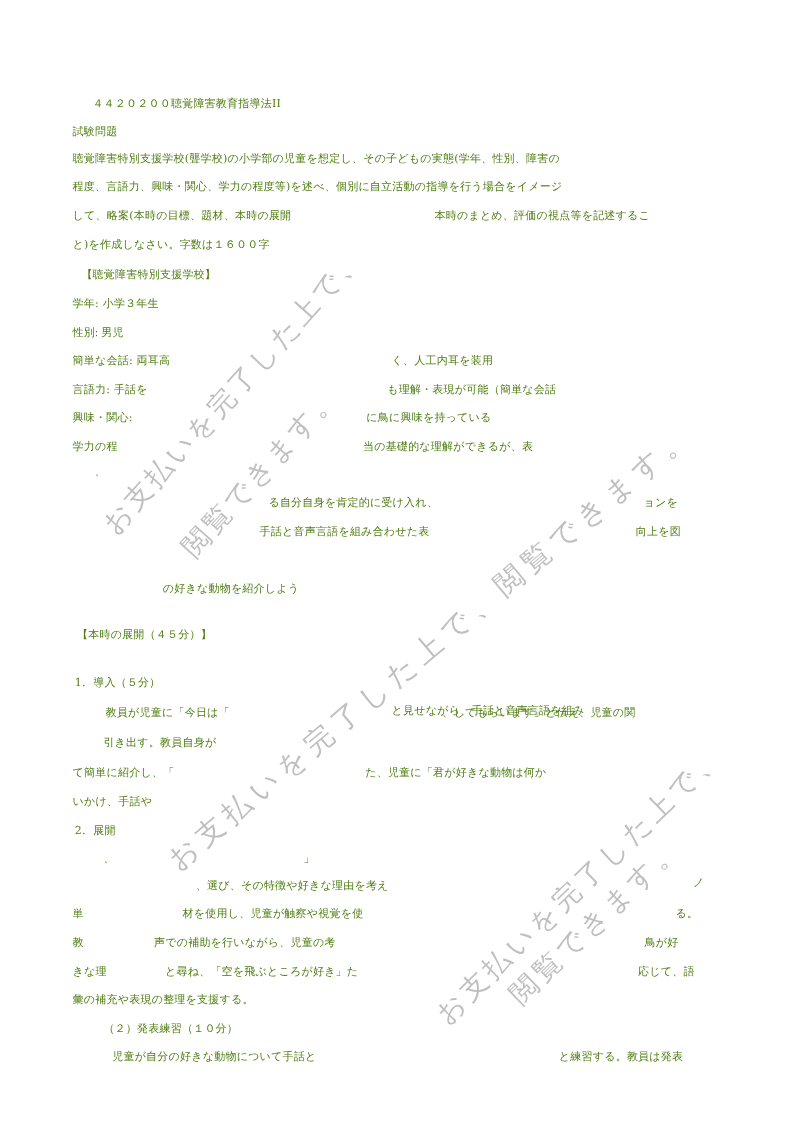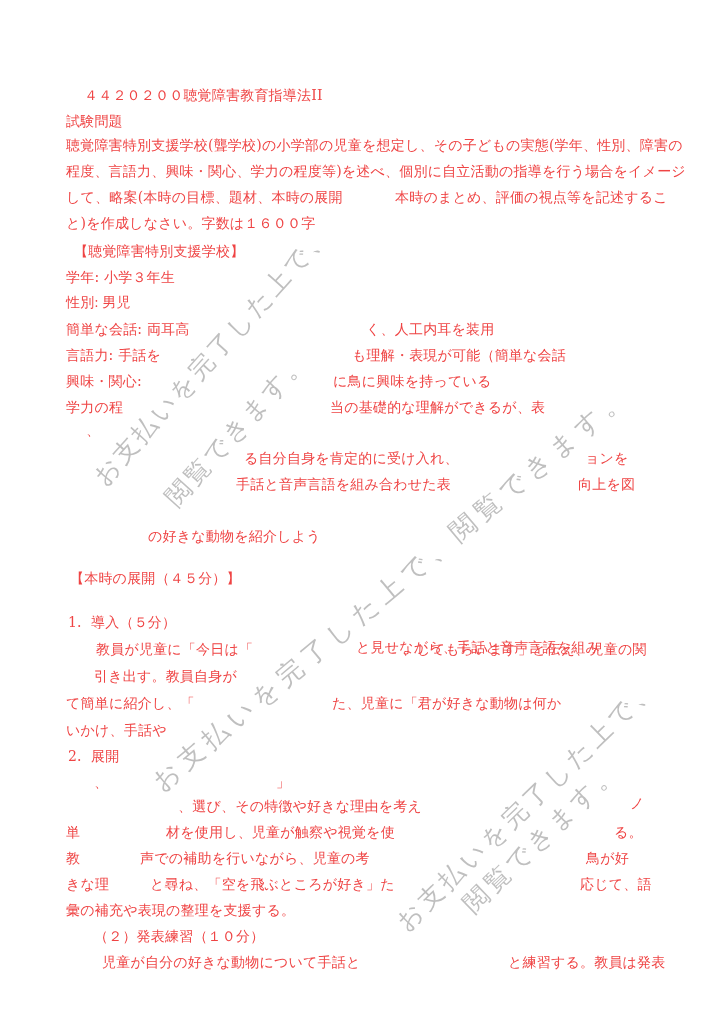--- a/index.html
+++ b/index.html
@@ -10,23 +10,23 @@
   .page {
     position: relative;
     width: 724px;
     height: 1024px;
     background: #ffffff;
     overflow: hidden;
     font-family: "DejaVu Serif", "Liberation Serif", serif;
   }
   .tline {
     position: absolute;
-    font-size: 14px;
+    font-size: 10px;
     line-height: 18px;
-    color: #ef4444;
+    color: #4d7c0f;
     white-space: pre;
     letter-spacing: 0.2px;
   }
   .wm {
     position: absolute;
     font-family: "DejaVu Sans", "Liberation Sans", sans-serif;
     font-weight: 400;
     color: rgba(112, 112, 112, 0.45);
     white-space: pre;
     transform-origin: 0 0;
@@ -49,21 +49,21 @@
       <div class="tline" style="left: 66px; top: 112px;">試験問題</div>
       <div class="tline" style="left: 66px; top: 136px;">聴覚障害特別支援学校(聾学校)の小学部の児童を想定し、その子どもの実態(学年、性別、障害の</div>
       <div class="tline" style="left: 66px; top: 162px;">程度、言語力、興味・関心、学力の程度等)を述べ、個別に自立活動の指導を行う場合をイメージ</div>
       <div class="tline" style="left: 66px; top: 188px;">して、略案(本時の目標、題材、本時の展開</div>
       <div class="tline" style="left: 395px; top: 188px;">本時のまとめ、評価の視点等を記述するこ</div>
       <div class="tline" style="left: 66px; top: 214px;">と)を作成しなさい。字数は１６００字</div>
       <div class="tline" style="left: 74px; top: 242px;">【聴覚障害特別支援学校】</div>
       <div class="tline" style="left: 66px; top: 268px;">学年: 小学３年生</div>
       <div class="tline" style="left: 66px; top: 294px; font-family: Liberation Serif, serif;">性別: 男児</div>
       <div class="tline" style="left: 66px; top: 320px;">簡単な会話: 両耳高</div>
-      <div class="tline" style="left: 366px; top: 320px;">く、人工内耳を装用</div>
+      <div class="tline" style="left: 356px; top: 320px;">く、人工内耳を装用</div>
       <div class="tline" style="left: 66px; top: 346px;">言語力: 手話を</div>
       <div class="tline" style="left: 352px; top: 346px;">も理解・表現が可能（簡単な会話</div>
       <div class="tline" style="left: 66px; top: 372px;">興味・関心:</div>
       <div class="tline" style="left: 333px; top: 372px;">に鳥に興味を持っている</div>
       <div class="tline" style="left: 66px; top: 398px;">学力の程</div>
       <div class="tline" style="left: 330px; top: 398px;">当の基礎的な理解ができるが、表</div>
       <div class="tline" style="left: 86px; top: 421px;">、</div>
       <div class="tline" style="left: 244px; top: 449px;">る自分自身を肯定的に受け入れ、</div>
       <div class="tline" style="left: 585px; top: 449px;">ョンを</div>
       <div class="tline" style="left: 236px; top: 475px;">手話と音声言語を組み合わせた表</div>

